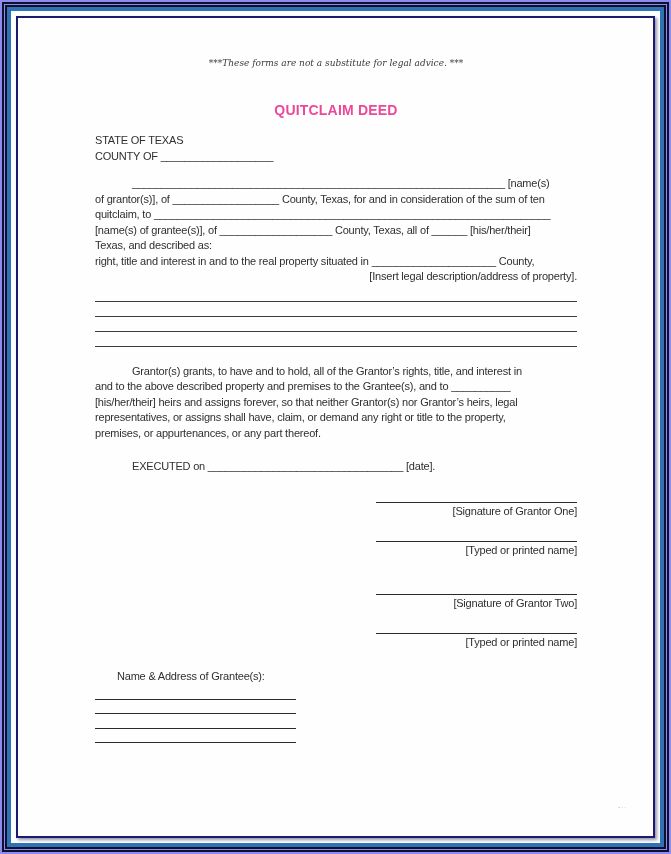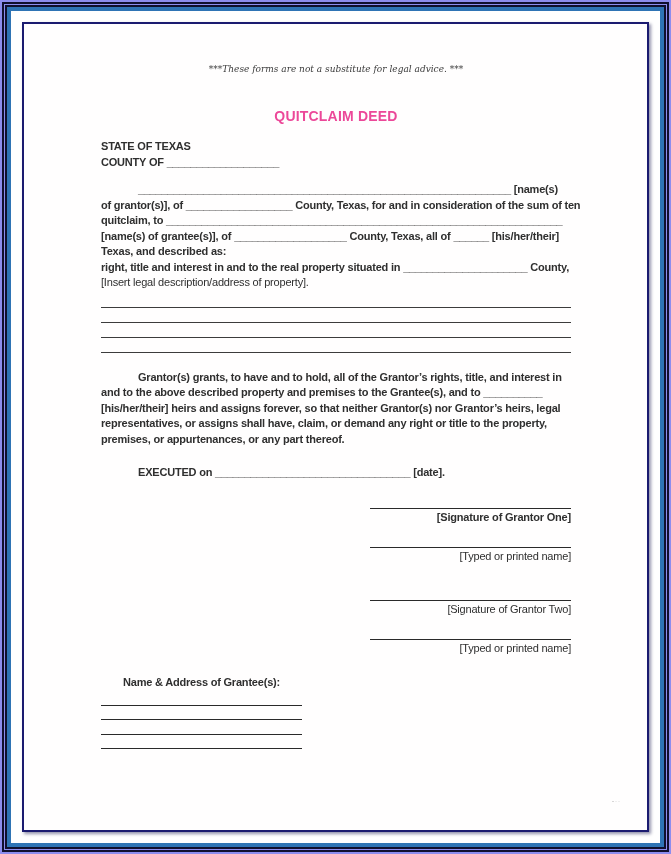--- a/index.html
+++ b/index.html
@@ -1,21 +1,21 @@
 <!DOCTYPE html>
 <html><head>
 <meta charset="utf-8">
 <style>
   html,body { margin:0; padding:0; background:#ffffff; }
   .f1 { width:671px; height:854px; box-sizing:border-box; border:2px solid #8d8dee; }
   .f2 { width:100%; height:100%; box-sizing:border-box; border:2px solid #10102e; }
   .f3 { width:100%; height:100%; box-sizing:border-box; border:1px solid #8d8dee; }
   .f4 { width:100%; height:100%; box-sizing:border-box; border:2px solid #10102e; }
   .f5 { width:100%; height:100%; box-sizing:border-box; border:4px solid #2e74b5; }
-  .f6 { width:100%; height:100%; box-sizing:border-box; padding:11px; background:#ffffff;border-radius:18px; }
+  .f6 { width:100%; height:100%; box-sizing:border-box; padding:5px; background:#ffffff;border-radius:18px; }
   .inner {
     width:100%; height:100%; box-sizing:border-box;
     border:2px solid #1b1b70;
     box-shadow:2px 2px 3px rgba(15,15,70,0.45);
     background:#fffefe;
     position:relative;
     padding:40px 76px 0 77px;
     font-family:"Liberation Sans", sans-serif;
     font-size:11px; letter-spacing:-0.2px;
     color:#2f2f2f;
@@ -26,34 +26,34 @@
     font-style:italic;
     font-size:9px; letter-spacing:0;
     color:#3a3a3a;
   }
   .title {
     margin:34px 0 0 0;
     text-align:center;
     font-size:14px; font-weight:600; letter-spacing:0.2px;
     color:#ec4899;
   }
-  .t-line { line-height:15.5px; white-space:pre;font-weight:bold; }
+  .t-line { line-height:15.5px; white-space:pre; }
   .state-block { margin-top:15px; }
   .para1 { margin-top:12px; }
   .indent { text-indent:37px; }
-  .insert-note { line-height:15.5px; text-align:left; }
+  .insert-note { line-height:15.5px; text-align:right; }
   .rules { margin-top:2px; }
   .rule-full { height:14px; border-bottom:1.4px solid #3c3c3c; }
   .para2 { margin-top:17px; }
   .executed { margin-top:18px; }
   .sig-block { margin-top:16px; width:201px; margin-left:auto; }
   .sig-line { height:11px; border-bottom:1.4px solid #2a2a2a; }
   .sig-label { text-align:right; line-height:13px; margin-top:2px; }
   .sig-unit { margin-top:12px; }
-  .sig-unit.first { margin-top:0;font-weight:bold; }
+  .sig-unit.first { margin-top:0; }
   .sig-unit.gap-top { margin-top:26px; }
   .grantee-head { margin-top:20px;margin-left:22px; }
   .grantee-lines { margin-top:1px; width:201px; }
   .rule-short { height:13.5px; border-bottom:1.4px solid #2a2a2a; }
   .artifact {
     position:absolute; right:26px; bottom:26px;
     font-size:6px; color:#9a9a9a; letter-spacing:1px;
   }
 </style>
 </head>

